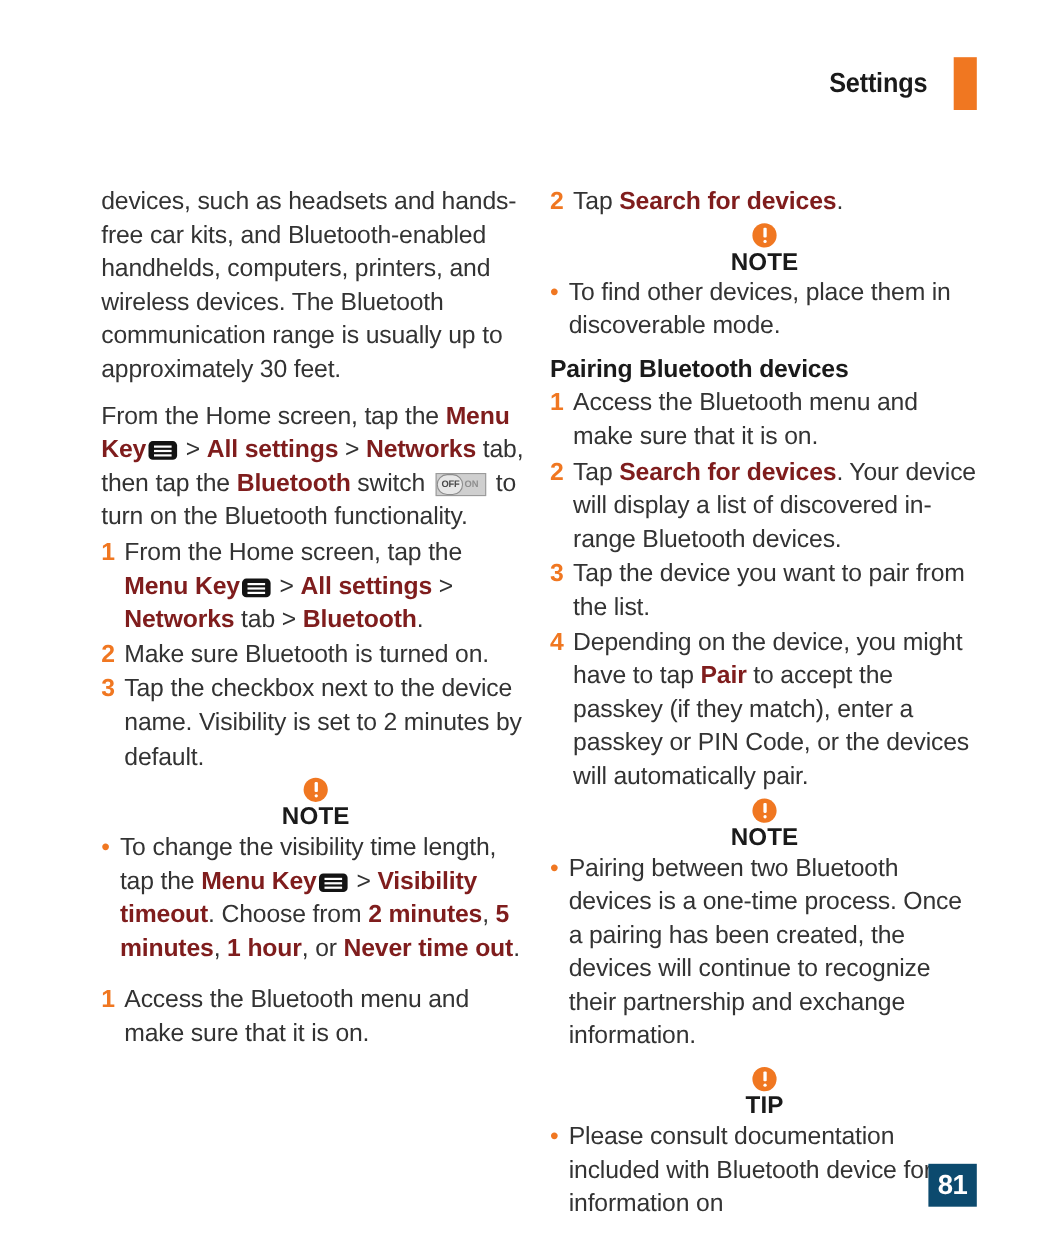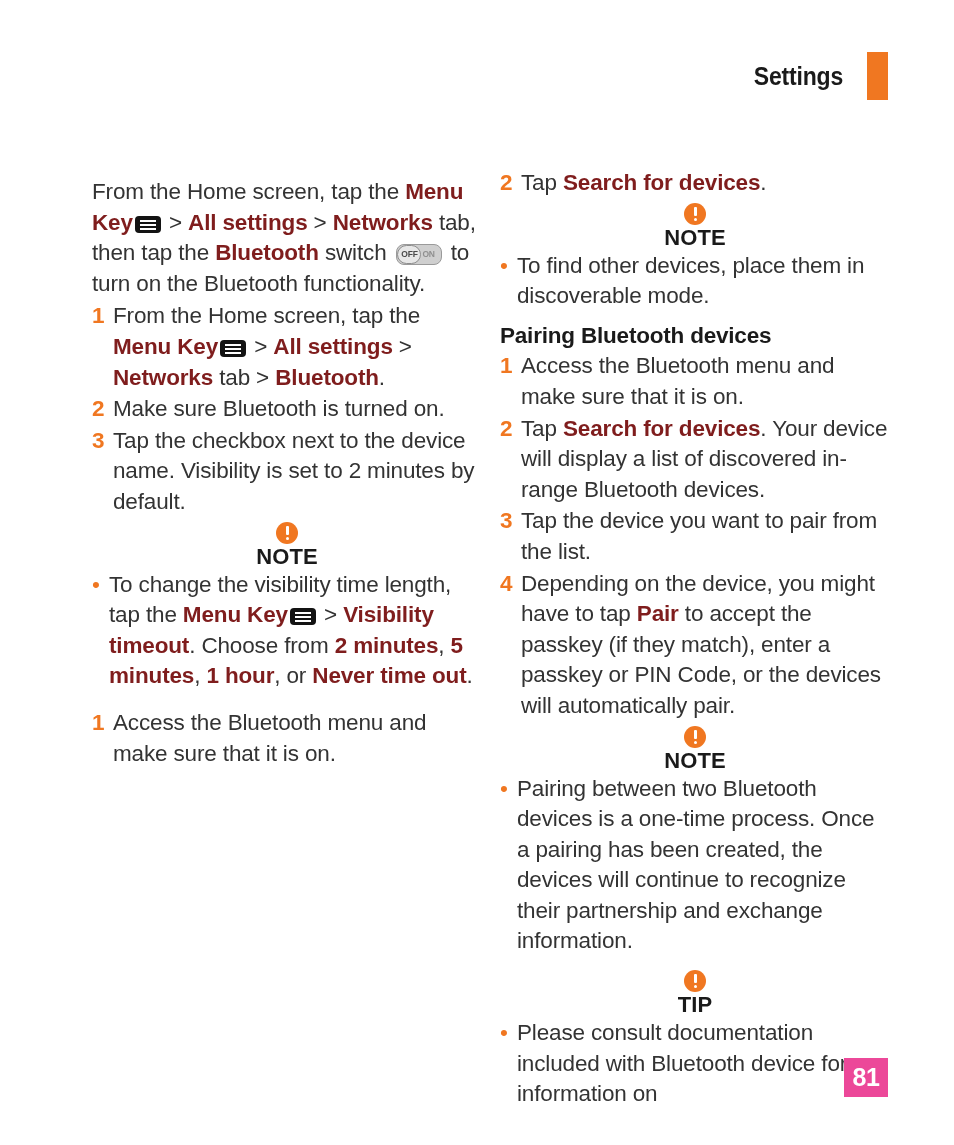--- a/index.html
+++ b/index.html
@@ -185,21 +185,21 @@
   }
   .menu-key-icon i:nth-child(1) { top: 4px; }
   .menu-key-icon i:nth-child(2) { top: 8px; }
   .menu-key-icon i:nth-child(3) { top: 12px; }
 
   .toggle-switch {
     display: inline-block;
     vertical-align: -5px;
     width: 46px;
     height: 21px;
-    border-radius: 8px;
+    border-radius: 0;
     background: #cfcfcf;
     border: 1px solid #9a9a9a;
     position: relative;
     margin: 0 3px;
     box-sizing: border-box;
     overflow: hidden;
   }
   .toggle-switch .knob {
     position: absolute;
     left: 0; top: 0;
@@ -223,21 +223,21 @@
   .toggle-switch .lbl-off { left: 2px;  width: 22px; color: #4a4a4a; }
   .toggle-switch .lbl-on  { right: 2px; width: 20px; color: #8f8f8f; }
 
   
   .page-number {
     position: absolute;
     right: 66px;
     bottom: 48px;
     width: 44px;
     height: 39px;
-    background: #ec4899;
+    background: #0c4a6e;
     color: #ffffff;
     font-size: 25px;
     font-weight: bold;
     display: flex;
     align-items: center;
     justify-content: center;
     letter-spacing: -0.3px;
   }
 
   .spacer-sm { height: 9px; }
@@ -248,20 +248,21 @@
 
 <div class="page-header">
   <div class="header-title">Settings</div>
   <div class="header-bar"></div>
 </div>
 
 <div class="content">
 
   <div class="col col-left">
 
+    <p class="para">devices, such as headsets and hands-free car kits, and Bluetooth-enabled handhelds, computers, printers, and wireless devices. The Bluetooth communication range is usually up to approximately 30 feet.</p>
 
     <div class="spacer-sm"></div>
 
 
     <p class="para"><span>From the Home screen, tap the </span><b>Menu Key</b><span class="menu-key-icon"><i></i><i></i><i></i></span><span> &gt; </span><b>All settings</b><span> &gt; </span><b>Networks</b><span> tab, then tap the </span><b>Bluetooth</b><span> switch </span><span class="toggle-switch"><span class="knob"></span><span class="lbl lbl-off">OFF</span><span class="lbl lbl-on">ON</span></span><span> to turn on the Bluetooth functionality.</span></p>
 
 
     <ol class="steps">
       <li>
         <span class="li-num">1</span>

